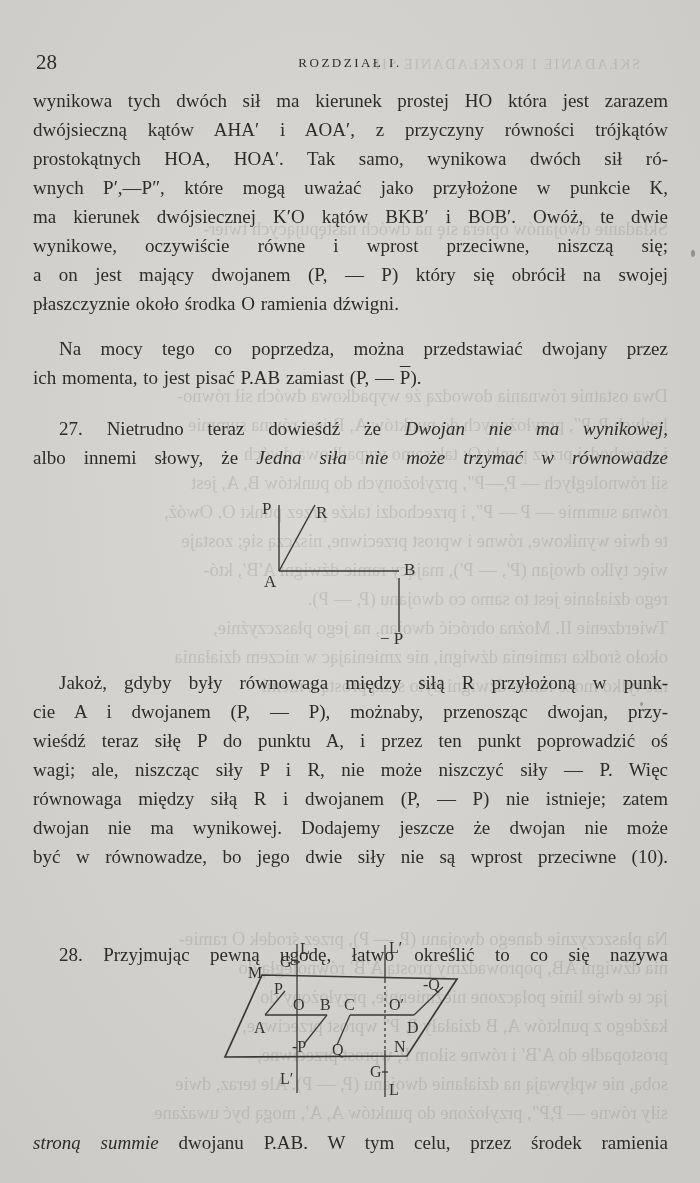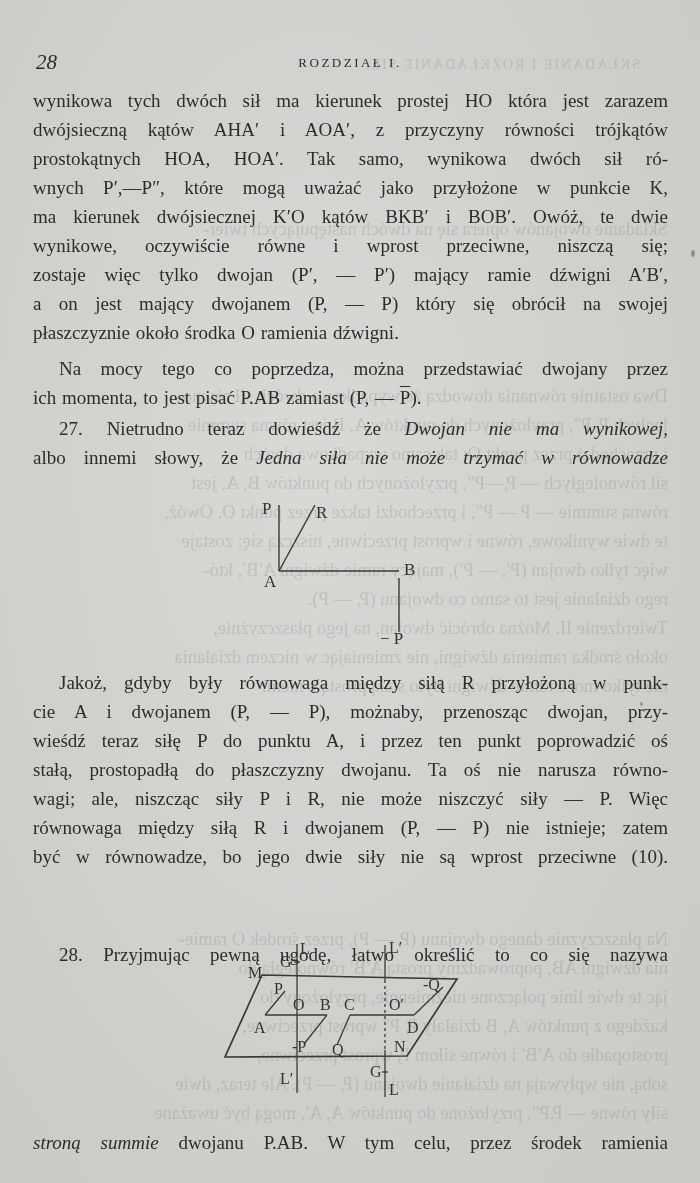--- a/index.html
+++ b/index.html
@@ -16,21 +16,21 @@
   .bleed{position:absolute;left:0;top:0;width:700px;height:1183px;pointer-events:none;}
   .bleed .bl{
     position:absolute;left:33px;width:635px;
     transform:scaleX(-1);
     color:rgba(70,72,78,0.16);
     filter:blur(0.4px);
     font-size:18.5px;line-height:29px;white-space:nowrap;overflow:hidden;
   }
   .bleed .bl.small{font-size:14px;letter-spacing:2px;}
   
-  .pagenum{position:absolute;left:36px;top:50px;font-size:21px;font-style:italic;}
+  .pagenum{position:absolute;left:36px;top:50px;font-size:21px;}
   .runhead{position:absolute;left:0;top:55px;width:700px;text-align:center;
            font-size:13px;letter-spacing:2.5px;}
   
   .para{position:absolute;left:33px;width:635px;font-size:19px;line-height:29px;}
   .line{text-align:justify;text-align-last:justify;word-spacing:1px;}
   .line.left{text-align-last:left;}
   .line.ind{padding-left:26px;}
   .i{font-style:italic;}
   .ovl{text-decoration:overline;}
   
@@ -71,26 +71,25 @@
   <div class="pagenum">28</div>
   <div class="runhead">ROZDZIAŁ I.</div>
 
   <div class="para" style="top:86px">
     <div class="line">wynikowa tych dwóch sił ma kierunek prostej HO która jest zarazem</div>
     <div class="line">dwójsieczną kątów AHA′ i AOA′, z przyczyny równości trójkątów</div>
     <div class="line">prostokątnych HOA, HOA′. Tak samo, wynikowa dwóch sił ró-</div>
     <div class="line">wnych P′,—P″, które mogą uważać jako przyłożone w punkcie K,</div>
     <div class="line">ma kierunek dwójsiecznej K′O kątów BKB′ i BOB′. Owóż, te dwie</div>
     <div class="line">wynikowe, oczywiście równe i wprost przeciwne, niszczą się;</div>
-    <div class="line">zostaje więc tylko dwojan (P′, — P′) mający ramie dźwigni A′B′,</div>
     <div class="line">a on jest mający dwojanem (P, — P) który się obrócił na swojej</div>
     <div class="line left">płaszczyznie około środka O ramienia dźwigni.</div>
   </div>
 
-  <div class="para" style="top:354px">
+  <div class="para" style="top:334px">
     <div class="line ind">Na mocy tego co poprzedza, można przedstawiać dwojany przez</div>
     <div class="line left"><span>ich momenta, to jest pisać P.AB zamiast (P, — </span><span class="ovl">P</span><span>).</span></div>
   </div>
 
   <div class="para" style="top:414px">
     <div class="line ind"><span>27. Nietrudno teraz dowieśdź że </span><span class="i">Dwojan nie ma wynikowej,</span></div>
     <div class="line"><span>albo innemi słowy, że </span><span class="i">Jedna siła nie może trzymać w równowadze</span></div>
   </div>
 
   <div class="fig" style="left:228px;top:495px">
@@ -106,23 +105,23 @@
       <text x="36" y="92" font-size="17">A</text>
       <text x="176" y="80" font-size="17">B</text>
       <text x="152" y="149" font-size="17">− P</text>
     </svg>
   </div>
 
   <div class="para" style="top:668px">
     <div class="line ind">Jakoż, gdyby były równowaga między siłą R przyłożoną w punk-</div>
     <div class="line">cie A i dwojanem (P, — P), możnaby, przenosząc dwojan, przy-</div>
     <div class="line">wieśdź teraz siłę P do punktu A, i przez ten punkt poprowadzić oś</div>
-    <div class="line">stałą, prostopadłą do płaszczyzny dwojanu. Ta oś nie narusza równo-</div>
     <div class="line">wagi; ale, niszcząc siły P i R, nie może niszczyć siły — P. Więc</div>
     <div class="line">równowaga między siłą R i dwojanem (P, — P) nie istnieje; zatem</div>
+    <div class="line">dwojan nie ma wynikowej. Dodajemy jeszcze że dwojan nie może</div>
     <div class="line">być w równowadze, bo jego dwie siły nie są wprost przeciwne (10).</div>
   </div>
 
   <div class="para" style="top:940px">
     <div class="line ind">28. Przyjmując pewną ugodę, łatwo określić to co się nazywa</div>
   </div>
 
   <div class="fig" style="left:208px;top:936px">
     <svg width="275" height="175" viewBox="0 0 275 175">
       <g stroke="#3a3936" stroke-width="1.3" fill="none">

